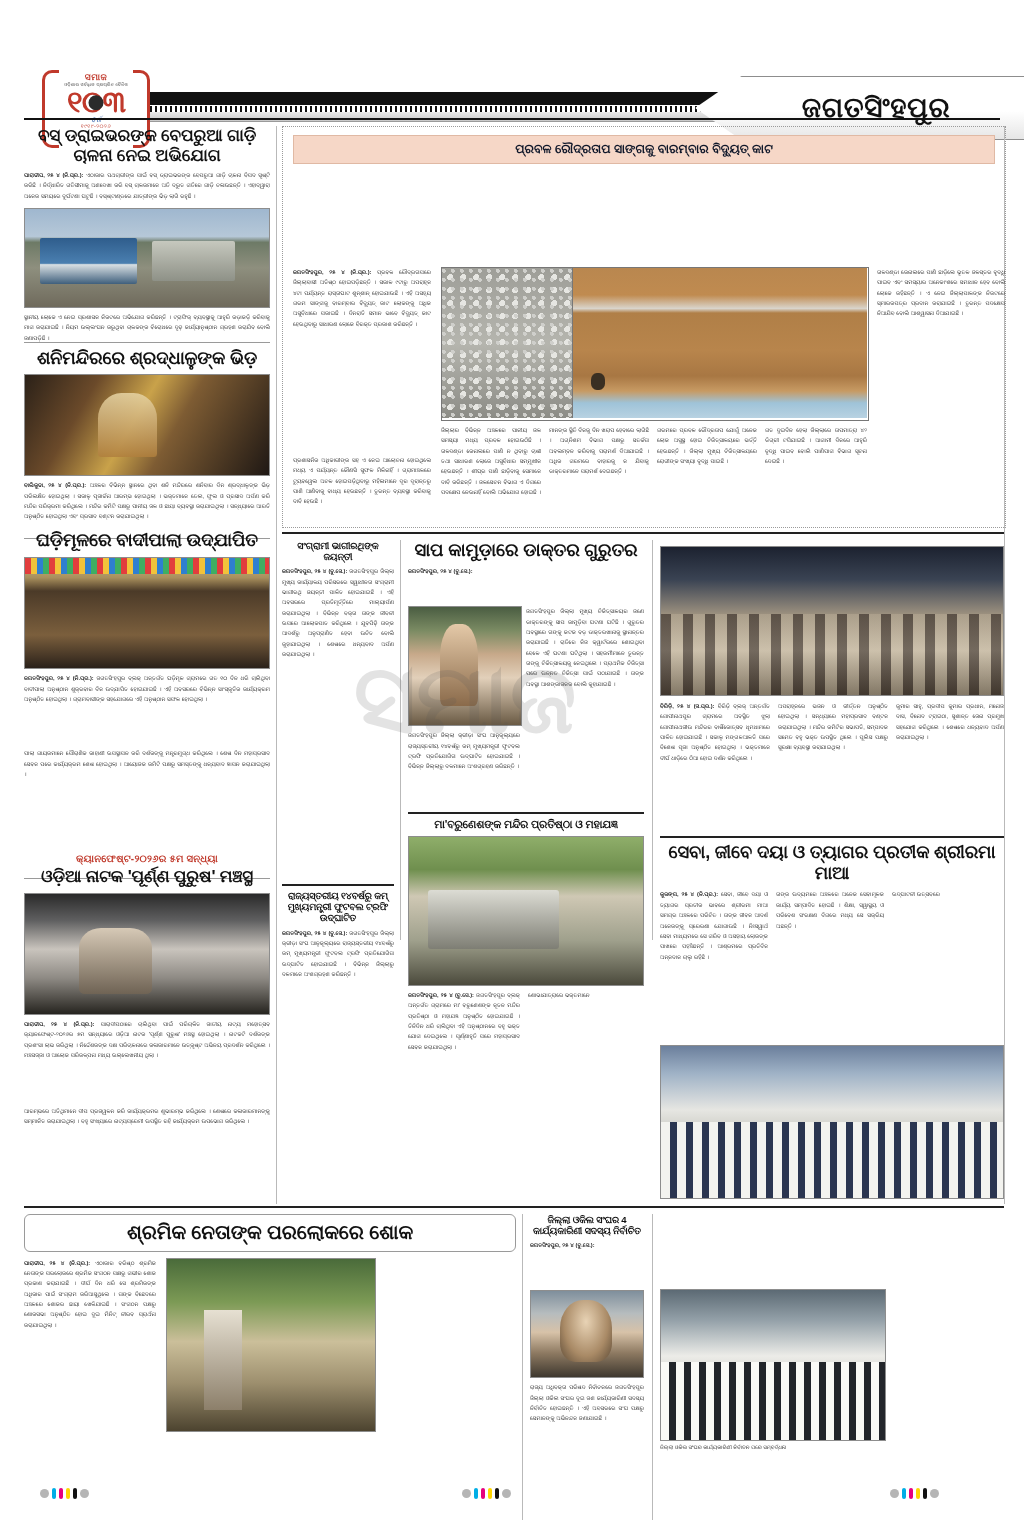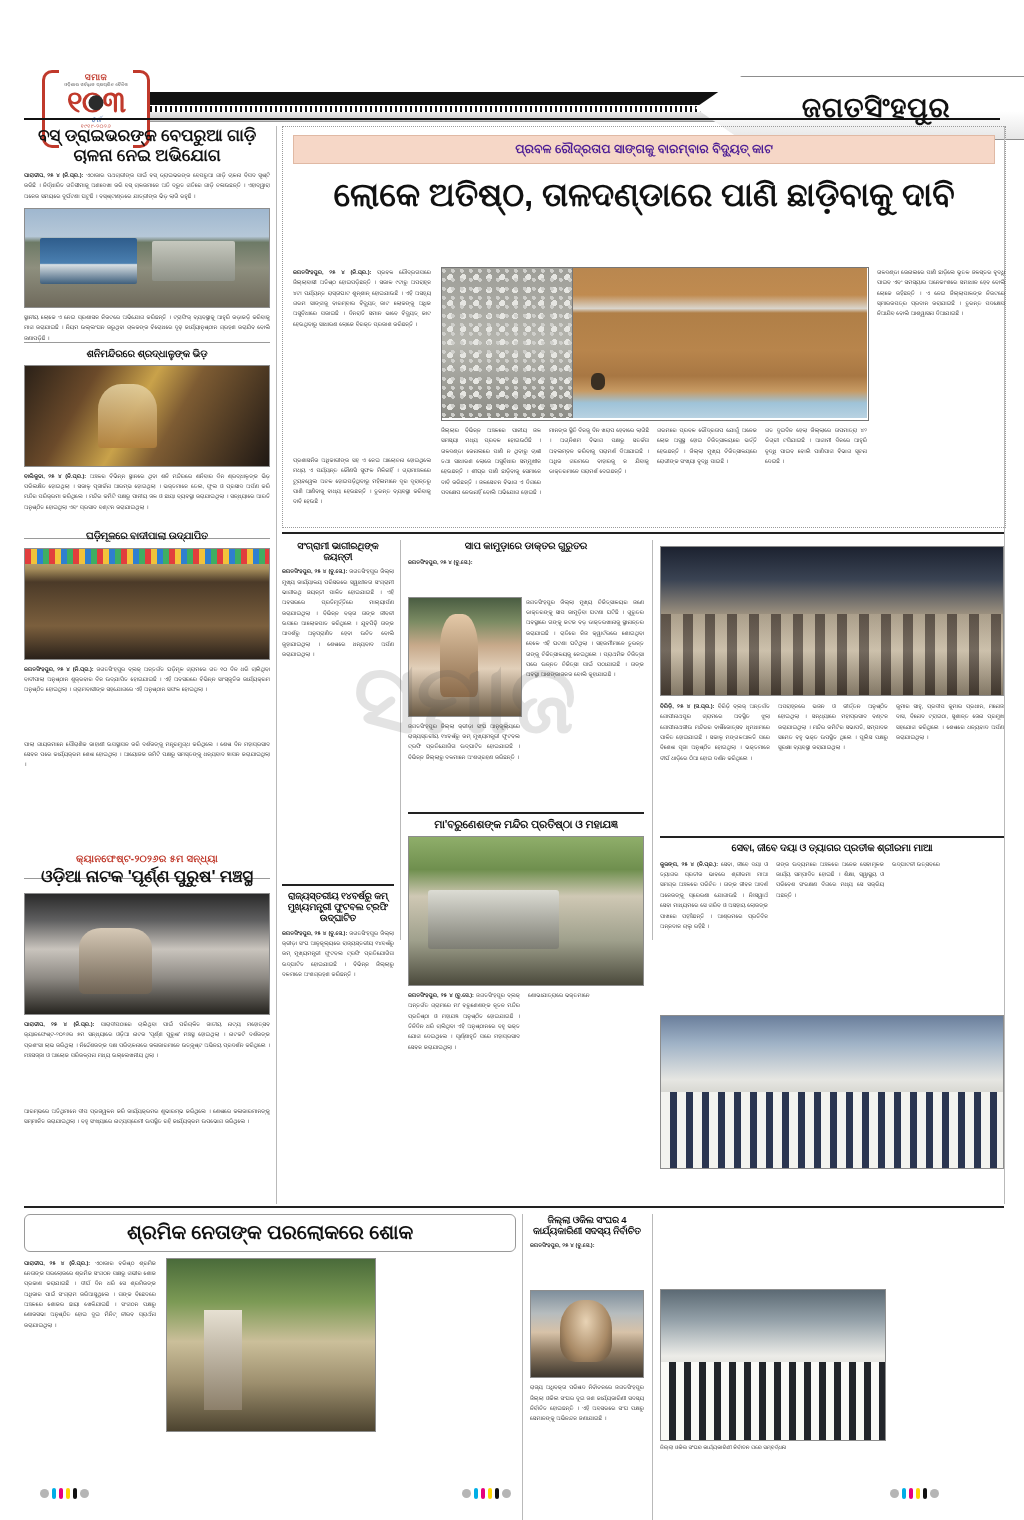--- a/index.html
+++ b/index.html
@@ -97,30 +97,30 @@
   .thickrule{position:absolute;height:2px;background:#222;}
 
   
   .hl{
     font-weight:bold;color:#111;text-align:center;line-height:1.18;
     letter-spacing:-.2px;
   }
   .hl-xxl{font-size:33px;}
   .hl-xl{font-size:20px;}
   .hl-l{font-size:17px;}
-  .hl-m{font-size:10px;}
+  .hl-m{font-size:18px;}
   .hl-s{font-size:11px;}
   .hl-xs{font-size:9.5px;}
   .kicker{
     font-size:10px;font-weight:bold;color:#c0392b;text-align:center;
     letter-spacing:.2px;
   }
   .strap{
     background:#f6d7c7;border:1px solid #e0b9a4;
-    text-align:center;font-size:12.5px;font-weight:bold;color:#4c1d95;
+    text-align:center;font-size:12.5px;font-weight:bold;color:#0f172a;
     padding:6px 4px;
   }
   .body-txt{
     font-size:5.6px;line-height:1.85;text-align:justify;color:#1a1a1a;
     word-spacing:.2px;hyphens:auto;overflow:hidden;
   }
   .caption{font-size:5.4px;line-height:1.7;text-align:justify;color:#1a1a1a;}
   .photo{
     background:#cfcfcf;border:1px solid #8d8d8d;overflow:hidden;position:relative;
   }
@@ -267,21 +267,20 @@
           <span>ପାରାଦୀପଠାରେ ଚାଲିଥିବା ପାଇଁ ପରିଚାଳିତ ଜାତୀୟ ନାଟ୍ୟ ମହୋତ୍ସବ କ୍ୟାନଫେଷ୍ଟ-୨୦୨୬ର ୫ମ ସନ୍ଧ୍ୟାରେ ଓଡ଼ିଆ ନାଟକ 'ପୂର୍ଣ୍ଣ ପୁରୁଷ' ମଞ୍ଚସ୍ଥ ହୋଇଥିଲା । ନାଟକଟି ଦର୍ଶକଙ୍କ ପ୍ରଶଂସା ଲାଭ କରିଥିଲା । ନିର୍ଦ୍ଦେଶକଙ୍କ ଦକ୍ଷ ପରିଚାଳନାରେ କଳାକାରମାନେ ଉତ୍କୃଷ୍ଟ ଅଭିନୟ ପ୍ରଦର୍ଶନ କରିଥିଲେ । ମଞ୍ଚସଜ୍ଜା ଓ ଆଲୋକ ପରିକଳ୍ପନା ମଧ୍ୟ ଉଲ୍ଲେଖନୀୟ ଥିଲା ।</span>
         </div>
         <div class="body-txt" style="margin-top:3px;height:58px;">ଆରମ୍ଭରେ ଅତିଥିମାନେ ଦୀପ ପ୍ରଜ୍ୱଳନ କରି କାର୍ଯ୍ୟକ୍ରମର ଶୁଭାରମ୍ଭ କରିଥିଲେ । ଶେଷରେ କଳାକାରମାନଙ୍କୁ ସମ୍ମାନିତ କରାଯାଇଥିଲା । ବହୁ ସଂଖ୍ୟାରେ ନାଟ୍ୟପ୍ରେମୀ ଉପସ୍ଥିତ ରହି କାର୍ଯ୍ୟକ୍ରମ ଉପଭୋଗ କରିଥିଲେ ।</div>
       </div>
     </div>
 
     <div class="col" style="left:258px;top:2px;width:722px;height:400px;border:1px dotted #9a9a9a;">
 
       <div class="strap" style="margin:8px 10px 0 10px;">ପ୍ରବଳ ରୌଦ୍ରତାପ ସାଙ୍ଗକୁ ବାରମ୍ବାର ବିଦ୍ୟୁତ୍ କାଟ</div>
 
-      <div class="hl hl-xxl" style="margin:12px 8px 0 8px;">ଲୋକେ ଅତିଷ୍ଠ, ତାଳଦଣ୍ଡାରେ ପାଣି ଛାଡ଼ିବାକୁ ଦାବି</div>
 
       <div style="position:absolute;left:10px;top:140px;width:702px;height:250px;">
 
         <div class="body-txt" style="position:absolute;left:0;top:0;width:138px;height:248px;">
           <b>ଜଗତସିଂହପୁର, ୨୫ ୪ (ନି.ପ୍ର.):</b>
           <span>ପ୍ରବଳ ରୌଦ୍ରତାପରେ ଜିଲ୍ଲାବାସୀ ଅତିଷ୍ଠ ହୋଇପଡ଼ିଛନ୍ତି । ସକାଳ ୯ଟାରୁ ଅପରାହ୍ନ ୪ଟା ପର୍ଯ୍ୟନ୍ତ ରାସ୍ତାଘାଟ ଶୁନ୍ଶାନ୍ ହୋଇଯାଉଛି । ଏହି ଅସହ୍ୟ ଗରମ ସାଙ୍ଗକୁ ବାରମ୍ବାର ବିଦ୍ୟୁତ୍ କାଟ ଲୋକଙ୍କୁ ଅଧିକ ଅସୁବିଧାରେ ପକାଇଛି । ଦିନରାତି ସମାନ ଭାବେ ବିଦ୍ୟୁତ୍ କାଟ ହେଉଥିବାରୁ ସାଧାରଣ ଲୋକେ ବିରକ୍ତ ପ୍ରକାଶ କରିଛନ୍ତି ।</span>
         </div>
 
         <div style="position:absolute;left:148px;top:0;width:426px;height:152px;border:1px solid #777;">
           <div class="photo tex-sand-l" style="position:absolute;left:0;top:0;width:130px;height:150px;border:none;border-right:1px solid #777;"></div>

